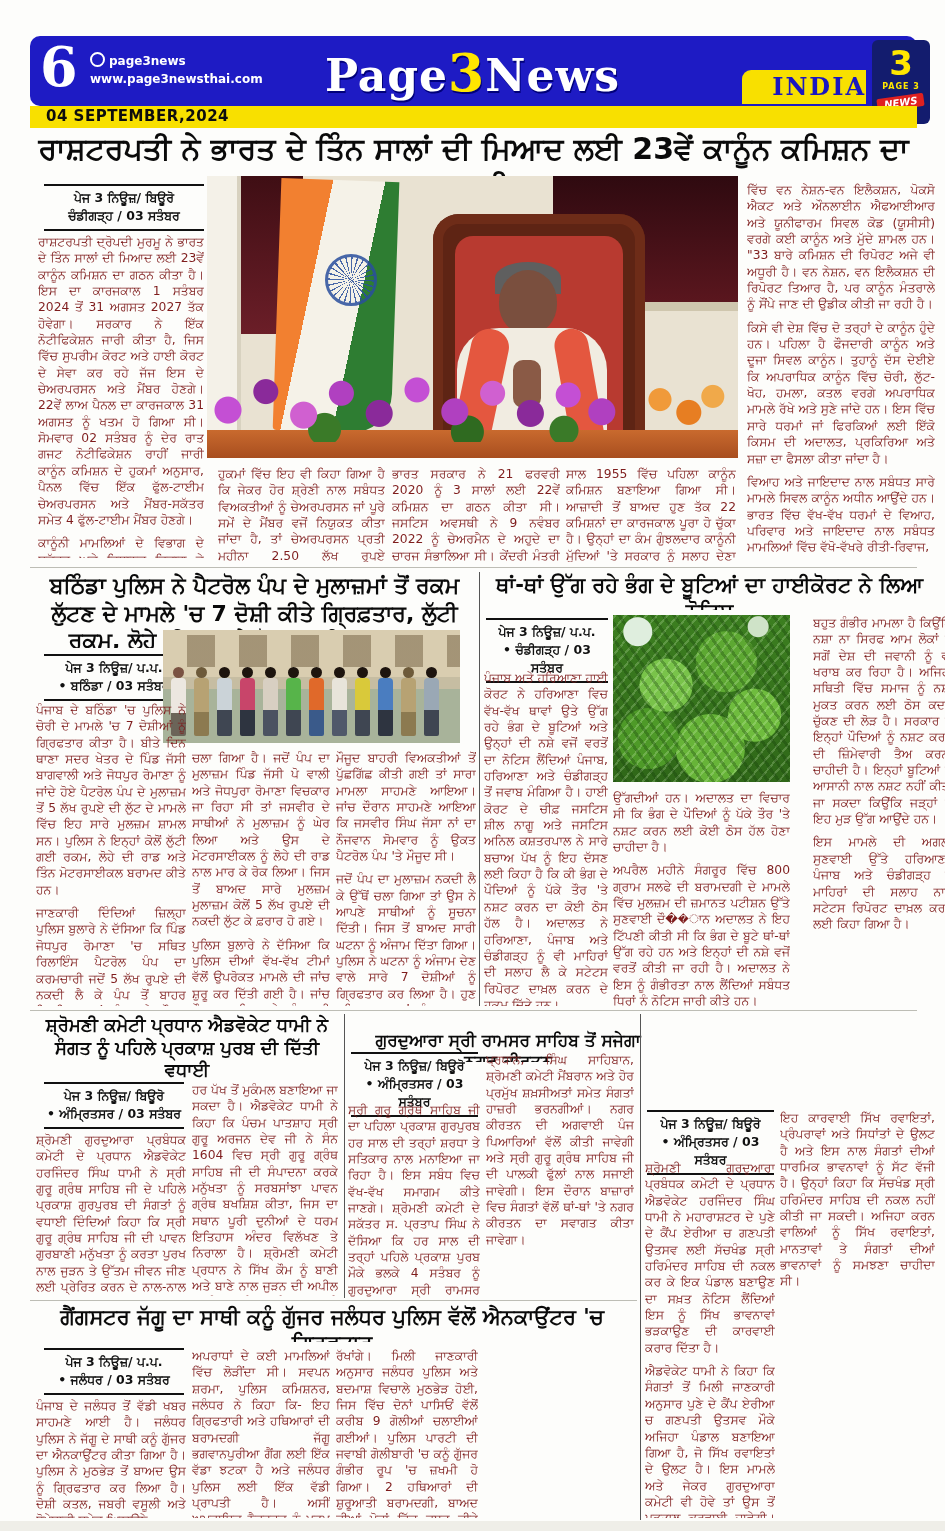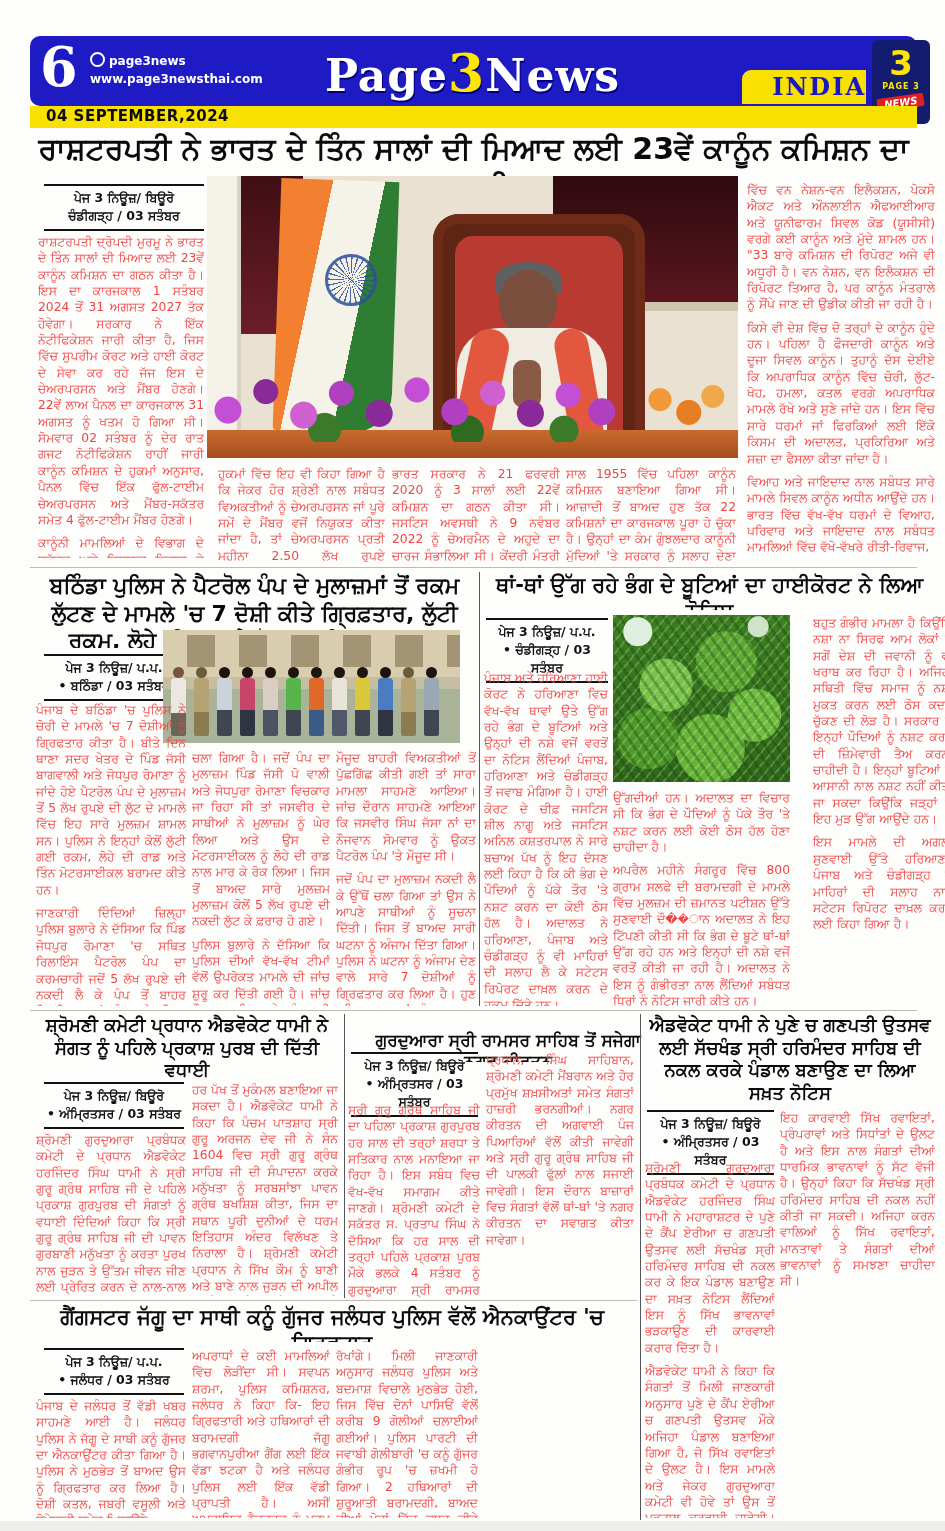--- a/index.html
+++ b/index.html
@@ -26,21 +26,21 @@
   .logo-sub{font-size:8px;font-weight:bold;display:block;letter-spacing:1px;}
   .logo-tag{display:inline-block;margin-top:3px;background:#e02020;color:#fff;font-size:10px;
             font-weight:bold;font-style:italic;padding:1px 7px;transform:rotate(-8deg);border-radius:2px;}
   .datebar{left:30px;top:106px;width:887px;height:22px;background:#f8e000;}
   .dateline{left:46px;top:107px;font-weight:bold;font-size:15px;color:#0d0d0d;letter-spacing:.5px;}
   
   .headline{position:absolute;font-weight:bold;color:#0a0a0a;text-align:center;overflow:hidden;line-height:1.25;}
   .byline{position:absolute;text-align:center;font-weight:bold;font-size:12.5px;color:#111;
           border-top:2px solid #111;border-bottom:2px solid #111;padding:3px 0 4px;overflow:hidden;}
   .byline div{line-height:1.45;}
-  .col{position:absolute;overflow:hidden;text-align:justify;color:#ef4444;
+  .col{position:absolute;overflow:hidden;text-align:justify;color:#7f1d1d;
        font-size:12.3px;line-height:1.33;}
   .col p{margin:0 0 7px 0;}
   .vline{position:absolute;width:1px;background:#555;}
   .hline{position:absolute;height:1px;background:#bdbdb5;}
   
   .photo{position:absolute;overflow:hidden;background:#e9e2d2;}
   .pp-pillar{left:0;top:0;width:30px;height:100%;background:#f4f1e8;border-right:4px solid #d8d2c0;}
   .pp-maroon-l{left:34px;top:0;width:62px;height:158px;background:linear-gradient(#3f0e14,#6b1e28);}
   .pp-maroon-r{right:0;top:0;width:185px;height:126px;background:linear-gradient(#2f0a10,#5a161e);}
   .pp-ledge{right:0;top:126px;width:185px;height:9px;background:#cfc6ae;}
@@ -271,21 +271,20 @@
   </div>
   <div class="col" style="left:348px;top:1102px;width:132px;height:196px;">
     <p>ਸ੍ਰੀ ਗੁਰੂ ਗ੍ਰੰਥ ਸਾਹਿਬ ਜੀ ਦਾ ਪਹਿਲਾ ਪ੍ਰਕਾਸ਼ ਗੁਰਪੁਰਬ ਹਰ ਸਾਲ ਦੀ ਤਰ੍ਹਾਂ ਸ਼ਰਧਾ ਤੇ ਸਤਿਕਾਰ ਨਾਲ ਮਨਾਇਆ ਜਾ ਰਿਹਾ ਹੈ। ਇਸ ਸਬੰਧ ਵਿਚ ਵੱਖ-ਵੱਖ ਸਮਾਗਮ ਕੀਤੇ ਜਾਣਗੇ। ਸ਼੍ਰੋਮਣੀ ਕਮੇਟੀ ਦੇ ਸਕੱਤਰ ਸ. ਪ੍ਰਤਾਪ ਸਿੰਘ ਨੇ ਦੱਸਿਆ ਕਿ ਹਰ ਸਾਲ ਦੀ ਤਰ੍ਹਾਂ ਪਹਿਲੇ ਪ੍ਰਕਾਸ਼ ਪੁਰਬ ਮੌਕੇ ਭਲਕੇ 4 ਸਤੰਬਰ ਨੂੰ ਗੁਰਦੁਆਰਾ ਸ੍ਰੀ ਰਾਮਸਰ ਸਾਹਿਬ ਤੋਂ ਸੱਚਖੰਡ ਸ੍ਰੀ ਹਰਿਮੰਦਰ ਸਾਹਿਬ ਤੱਕ ਖਾਲਸਈ ਜਾਹੋ-ਜਲਾਲ ਨਾਲ ਨਗਰ ਕੀਰਤਨ ਸਜਾਇਆ ਜਾਵੇਗਾ। ਉਨ੍ਹਾਂ ਦੱਸਿਆ ਕਿ ਇਸ ਮੁਬਾਰਕ ਮੌਕੇ 'ਤੇ ਸ਼੍ਰੋਮਣੀ ਕਮੇਟੀ</p>
   </div>
   <div class="col" style="left:486px;top:1052px;width:148px;height:246px;">
     <p>ਪ੍ਰਧਾਨ, ਸਿੰਘ ਸਾਹਿਬਾਨ, ਸ਼੍ਰੋਮਣੀ ਕਮੇਟੀ ਮੈਂਬਰਾਨ ਅਤੇ ਹੋਰ ਪ੍ਰਮੁੱਖ ਸ਼ਖ਼ਸੀਅਤਾਂ ਸਮੇਤ ਸੰਗਤਾਂ ਹਾਜ਼ਰੀ ਭਰਨਗੀਆਂ। ਨਗਰ ਕੀਰਤਨ ਦੀ ਅਗਵਾਈ ਪੰਜ ਪਿਆਰਿਆਂ ਵੱਲੋਂ ਕੀਤੀ ਜਾਵੇਗੀ ਅਤੇ ਸ੍ਰੀ ਗੁਰੂ ਗ੍ਰੰਥ ਸਾਹਿਬ ਜੀ ਦੀ ਪਾਲਕੀ ਫੁੱਲਾਂ ਨਾਲ ਸਜਾਈ ਜਾਵੇਗੀ। ਇਸ ਦੌਰਾਨ ਬਾਜ਼ਾਰਾਂ ਵਿਚ ਸੰਗਤਾਂ ਵੱਲੋਂ ਥਾਂ-ਥਾਂ 'ਤੇ ਨਗਰ ਕੀਰਤਨ ਦਾ ਸਵਾਗਤ ਕੀਤਾ ਜਾਵੇਗਾ।</p>
   </div>
 
   <div class="vline" style="left:640px;top:1014px;height:506px;"></div>
 
-  <h2 class="headline" style="left:645px;top:1014px;width:290px;height:92px;font-size:18px;margin:0;">ਐਡਵੋਕੇਟ ਧਾਮੀ ਨੇ ਪੁਣੇ ਚ ਗਣਪਤੀ ਉਤਸਵ ਲਈ ਸੱਚਖੰਡ ਸ੍ਰੀ ਹਰਿਮੰਦਰ ਸਾਹਿਬ ਦੀ ਨਕਲ ਕਰਕੇ ਪੰਡਾਲ ਬਣਾਉਣ ਦਾ ਲਿਆ ਸਖ਼ਤ ਨੋਟਿਸ</h2>
   <div class="byline" style="left:647px;top:1110px;width:127px;">
     <div>ਪੇਜ 3 ਨਿਊਜ਼/ ਬਿਊਰੋ</div>
     <div>• ਅੰਮ੍ਰਿਤਸਰ / 03 ਸਤੰਬਰ</div>
   </div>
   <div class="col" style="left:645px;top:1160px;width:130px;height:358px;">
     <p>ਸ਼੍ਰੋਮਣੀ ਗੁਰਦੁਆਰਾ ਪ੍ਰਬੰਧਕ ਕਮੇਟੀ ਦੇ ਪ੍ਰਧਾਨ ਐਡਵੋਕੇਟ ਹਰਜਿੰਦਰ ਸਿੰਘ ਧਾਮੀ ਨੇ ਮਹਾਰਾਸ਼ਟਰ ਦੇ ਪੁਣੇ ਦੇ ਕੈਂਪ ਏਰੀਆ ਚ ਗਣਪਤੀ ਉਤਸਵ ਲਈ ਸੱਚਖੰਡ ਸ੍ਰੀ ਹਰਿਮੰਦਰ ਸਾਹਿਬ ਦੀ ਨਕਲ ਕਰ ਕੇ ਇਕ ਪੰਡਾਲ ਬਣਾਉਣ ਦਾ ਸਖ਼ਤ ਨੋਟਿਸ ਲੈਂਦਿਆਂ ਇਸ ਨੂੰ ਸਿੱਖ ਭਾਵਨਾਵਾਂ ਭੜਕਾਉਣ ਦੀ ਕਾਰਵਾਈ ਕਰਾਰ ਦਿੱਤਾ ਹੈ।</p>
     <p>ਐਡਵੋਕੇਟ ਧਾਮੀ ਨੇ ਕਿਹਾ ਕਿ ਸੰਗਤਾਂ ਤੋਂ ਮਿਲੀ ਜਾਣਕਾਰੀ ਅਨੁਸਾਰ ਪੁਣੇ ਦੇ ਕੈਂਪ ਏਰੀਆ ਚ ਗਣਪਤੀ ਉਤਸਵ ਮੌਕੇ ਅਜਿਹਾ ਪੰਡਾਲ ਬਣਾਇਆ ਗਿਆ ਹੈ, ਜੋ ਸਿੱਖ ਰਵਾਇਤਾਂ ਦੇ ਉਲਟ ਹੈ। ਇਸ ਮਾਮਲੇ ਅਤੇ ਜੇਕਰ ਗੁਰਦੁਆਰਾ ਕਮੇਟੀ ਵੀ ਹੋਵੇ ਤਾਂ ਉਸ ਤੋਂ ਪੜਤਾਲ ਕਰਵਾਈ ਜਾਵੇਗੀ। ਉਨ੍ਹਾਂ ਸੰਗਤਾਂ ਨੂੰ ਅਪੀਲ ਕੀਤੀ ਕਿ ਅਜਿਹੇ ਮਾਮਲਿਆਂ ਸਬੰਧੀ ਸ਼੍ਰੋਮਣੀ ਕਮੇਟੀ ਨੂੰ ਜਾਣਕਾਰੀ ਦਿੱਤੀ ਜਾਵੇ।</p>
   </div>
   <div class="col" style="left:780px;top:1110px;width:155px;height:408px;">
     <p>ਇਹ ਕਾਰਵਾਈ ਸਿੱਖ ਰਵਾਇਤਾਂ, ਪ੍ਰੰਪਰਾਵਾਂ ਅਤੇ ਸਿਧਾਂਤਾਂ ਦੇ ਉਲਟ ਹੈ ਅਤੇ ਇਸ ਨਾਲ ਸੰਗਤਾਂ ਦੀਆਂ ਧਾਰਮਿਕ ਭਾਵਨਾਵਾਂ ਨੂੰ ਸੱਟ ਵੱਜੀ ਹੈ। ਉਨ੍ਹਾਂ ਕਿਹਾ ਕਿ ਸੱਚਖੰਡ ਸ੍ਰੀ ਹਰਿਮੰਦਰ ਸਾਹਿਬ ਦੀ ਨਕਲ ਨਹੀਂ ਕੀਤੀ ਜਾ ਸਕਦੀ। ਅਜਿਹਾ ਕਰਨ ਵਾਲਿਆਂ ਨੂੰ ਸਿੱਖ ਰਵਾਇਤਾਂ, ਮਾਨਤਾਵਾਂ ਤੇ ਸੰਗਤਾਂ ਦੀਆਂ ਭਾਵਨਾਵਾਂ ਨੂੰ ਸਮਝਣਾ ਚਾਹੀਦਾ ਸੀ।</p>

